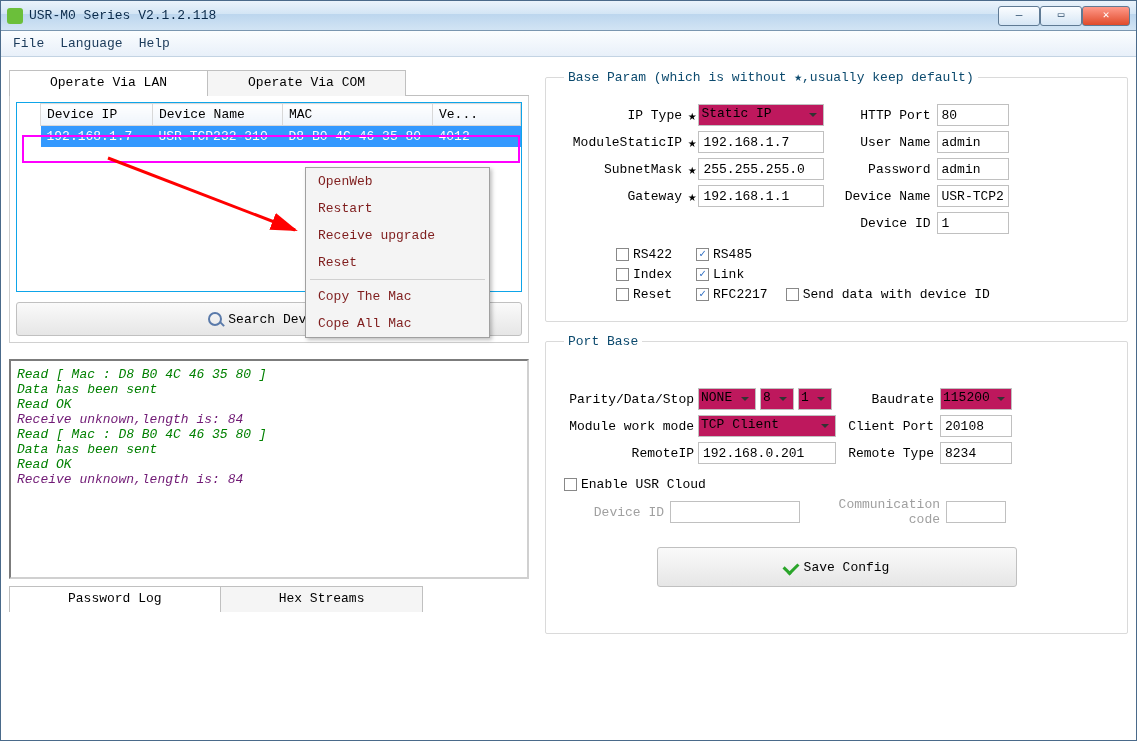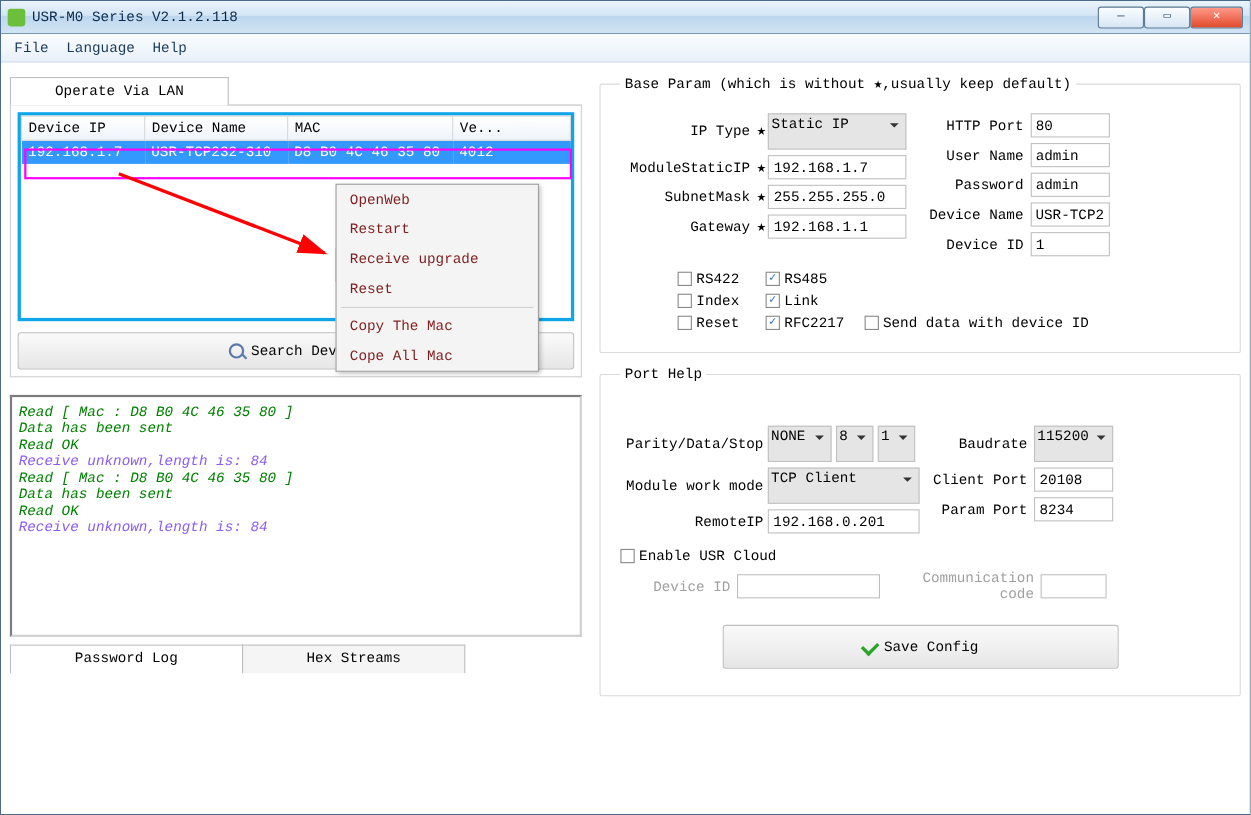--- a/index.html
+++ b/index.html
@@ -18,52 +18,52 @@
 
 .client { height:calc(100% - 56px); background:#fff; display:flex; padding:12px 8px 12px 8px; gap:16px;}
 .leftpane { width:520px; display:flex; flex-direction:column; gap:16px;}
 .rightpane { flex:1; }
 
 .tabrow { display:flex; border-bottom:1px solid #c0c0c0;}
 .tab { height:26px; line-height:24px; padding:0 40px; border:1px solid #c0c0c0; border-bottom:none; background:#f5f5f5; margin-right:-1px; position:relative; top:1px;}
 .tab.active { background:#fff; font-weight:normal; z-index:2;}
 
 .panel { border:1px solid #d0d0d0; border-top:none; padding:6px;}
-.devlist { width:100%; border:3px solid #0ea5e9; height:190px; background:#fff; position:relative;}
+.devlist { width:100%; border:1px solid #0ea5e9; height:190px; background:#fff; position:relative;padding-left:23px;}
 .devlist table { width:100%; border-collapse:collapse;}
 .devlist th { text-align:left; background:linear-gradient(#fff,#eef4fb); border:1px solid #d8d8d8; padding:3px 6px; font-weight:normal;}
 .devlist td { padding:3px 6px;}
 .devlist tr.selrow td { background:#3399ff; color:#fff;}
 .highlight-box { position:absolute; border:2px solid magenta; pointer-events:none;}
 #hl1 { left:22px; top:135px; width:498px; height:28px;}
 #hl2 { left:305px; top:226px; width:185px; height:30px;}
 .arrow-svg { position:absolute; left:100px; top:150px; pointer-events:none;}
 
 .searchbtn { width:100%; height:34px; margin-top:10px; background:linear-gradient(#fafafa,#e6e6e6); border:1px solid #c0c0c0; border-radius:3px; display:flex; align-items:center; justify-content:center; gap:6px;}
 .searchbtn .mag { width:14px; height:14px; border:2px solid #5a7aaa; border-radius:50%; position:relative;}
 .searchbtn .mag::after{content:"";position:absolute;width:6px;height:2px;background:#5a7aaa;transform:rotate(45deg);right:-5px;bottom:-1px;}
 
 .ctx { position:absolute; left:305px; top:167px; width:185px; background:#f4f4f4; border:1px solid #a0a0a0; box-shadow:2px 2px 4px rgba(0,0,0,.25); z-index:5;}
 .ctx .mi { padding:6px 12px; color:#7f1d1d;}
 .ctx .sep { height:1px; background:#d0d0d0; margin:3px 4px;}
 
 .logbox { border:2px inset #d0d0d0; height:220px; padding:6px; overflow-y:scroll; background:#fff; font-family:"Courier New",monospace;font-style:italic;}
-.logbox .g{color:#008000;} .logbox .r{color:#8b5cf6;}
+.logbox .g{color:#008000;} .logbox .r{color:#701a75;}
 
 .tabrow2 { display:flex; margin-top:6px;}
 .tabrow2 .tab { padding:0 58px;}
 
 fieldset { border:1px solid #dadada; border-radius:2px; margin:0; padding:14px 18px 14px 18px; }
-legend { color:#000000; padding:0 4px;}
+legend { color:#0c4a6e; padding:0 4px;}
 
 .fr{display:flex;align-items:center;margin:5px 0;}
 .lbl{width:118px;text-align:right;margin-right:4px;}
 .star{font-size:14px;margin:0 2px;}
 .inp{border:1px solid #c0c0c0;height:22px;padding:2px 4px;background:#fff;width:126px;}
-.sel{border:1px solid #c0c0c0;height:33px;padding:1px 2px;background:#e5e5e5;width:126px;position:relative;}
+.sel{border:1px solid #c0c0c0;height:22px;padding:1px 2px;background:#be185d;width:126px;position:relative;}
 .sel::after{content:"";position:absolute;right:6px;top:8px;border:4px solid transparent;border-top-color:#333;}
 .lbl2{width:90px;text-align:right;margin-right:6px;}
 .inp2{width:72px;}
 
 .two-col{display:flex;gap:8px;}
 .col{flex:1;}
 
 .cb{display:inline-flex;align-items:center;margin-right:4px;}
 .cb .box{width:13px;height:13px;border:1px solid #888;background:#fff;margin-right:4px;}
 .cb.ck .box{background:#fff;}
@@ -93,20 +93,21 @@
     <span>Language</span>
     <span>Help</span>
   </div>
 
   <div class="client">
 
     <div class="leftpane">
       <div>
         <div class="tabrow">
           <div class="tab active">Operate Via LAN</div>
+          <div class="tab">Operate Via COM</div>
         </div>
         <div class="panel">
           <div class="devlist">
             <table>
               <tbody>
                   <tr>
                 <th style="width:112px">Device IP</th>
                 <th style="width:130px">Device Name</th>
                 <th style="width:150px">MAC</th>
                 <th>Ve...</th>
@@ -232,21 +233,21 @@
             </span>
           <span style="width:14px"></span>
           <span class="cb">
               <span class="box"></span>
               <span>Send data with device ID</span>
             </span>
         </div>
       </fieldset>
 
       <fieldset style="margin-top:12px;height:300px;position:relative;">
-        <legend>Port Help</legend>
+        <legend>Port Base</legend>
         <div style="height:20px"></div>
         <div class="two-col">
           <div class="col">
             <div class="fr">
                 <span class="lbl" style="width:130px">Parity/Data/Stop</span>
               <div class="sel" style="width:58px"><span>NONE</span></div>
               <div class="sel" style="width:34px;margin-left:4px"><span>8</span></div>
               <div class="sel" style="width:34px;margin-left:4px"><span>1</span></div>
             </div>
             <div class="fr">
@@ -261,21 +262,21 @@
           <div class="col">
             <div class="fr">
                 <span class="lbl2">Baudrate</span>
                 <div class="sel" style="width:72px"><span>115200</span></div>
               </div>
             <div class="fr">
                 <span class="lbl2">Client Port</span>
                 <input class="inp inp2" value="20108" style="">
               </div>
             <div class="fr">
-                <span class="lbl2">Param Port</span>
+                <span class="lbl2">Remote Type</span>
                 <input class="inp inp2" value="8234" style="">
               </div>
           </div>
         </div>
         <div class="fr" style="margin-top:8px;">
           <span class="cb">
               <span class="box"></span>
               <span>Enable USR Cloud</span>
             </span>
         </div>

